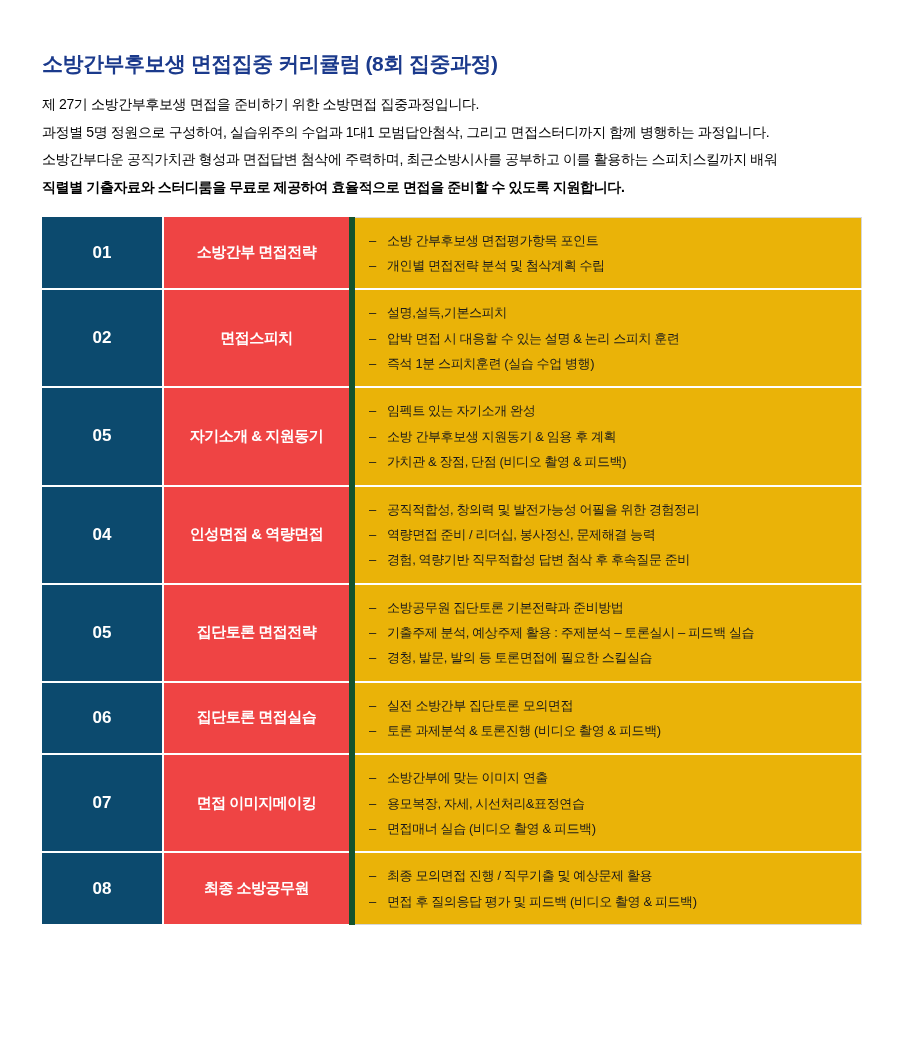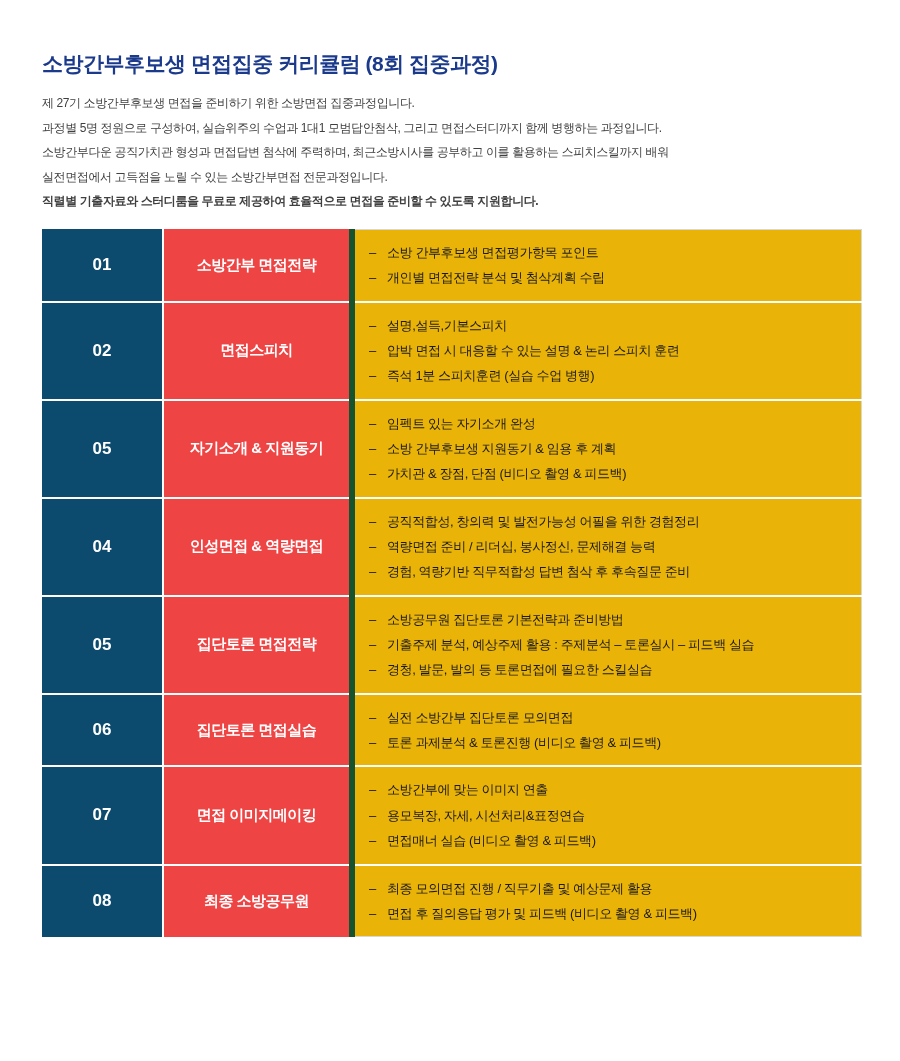--- a/index.html
+++ b/index.html
@@ -26,23 +26,23 @@
     font-weight: bold;
     color: #1b3a8c;
     letter-spacing: -0.5px;
     margin: 0 0 16px 2px;
   }
   .intro {
     margin: 0 0 18px 2px;
   }
   .intro p {
     margin: 0 0 6px 0;
-    font-size: 12px;
+    font-size: 14px;
     line-height: 1.55;
-    color: #404040;
+    color: #000000;
     letter-spacing: -0.4px;
   }
   .intro p.bold {
     font-weight: bold;
     margin-top: 6px;
   }
   .curriculum {
     border-collapse: collapse;
     width: 820px;
     margin-left: 2px;
@@ -116,21 +116,20 @@
 <body>
 
 <div class="page">
 
   <h1 class="title">소방간부후보생 면접집중 커리큘럼 (8회 집중과정)</h1>
 
   <div class="intro">
     <p>제 27기 소방간부후보생 면접을 준비하기 위한 소방면접 집중과정입니다.</p>
     <p>과정별 5명 정원으로 구성하여, 실습위주의 수업과 1대1 모범답안첨삭, 그리고 면접스터디까지 함께 병행하는 과정입니다.</p>
     <p>소방간부다운 공직가치관 형성과 면접답변 첨삭에 주력하며, 최근소방시사를 공부하고 이를 활용하는 스피치스킬까지 배워</p>
-    <p>실전면접에서 고득점을 노릴 수 있는 소방간부면접 전문과정입니다.</p>
     <p class="bold">직렬별 기출자료와 스터디룸을 무료로 제공하여 효율적으로 면접을 준비할 수 있도록 지원합니다.</p>
   </div>
 
   <div class="table-wrap">
   <table class="curriculum">
     <tbody>
       <tr>
         <td class="num">01</td>
         <td class="topic">소방간부 면접전략</td>
         <td class="detail">

